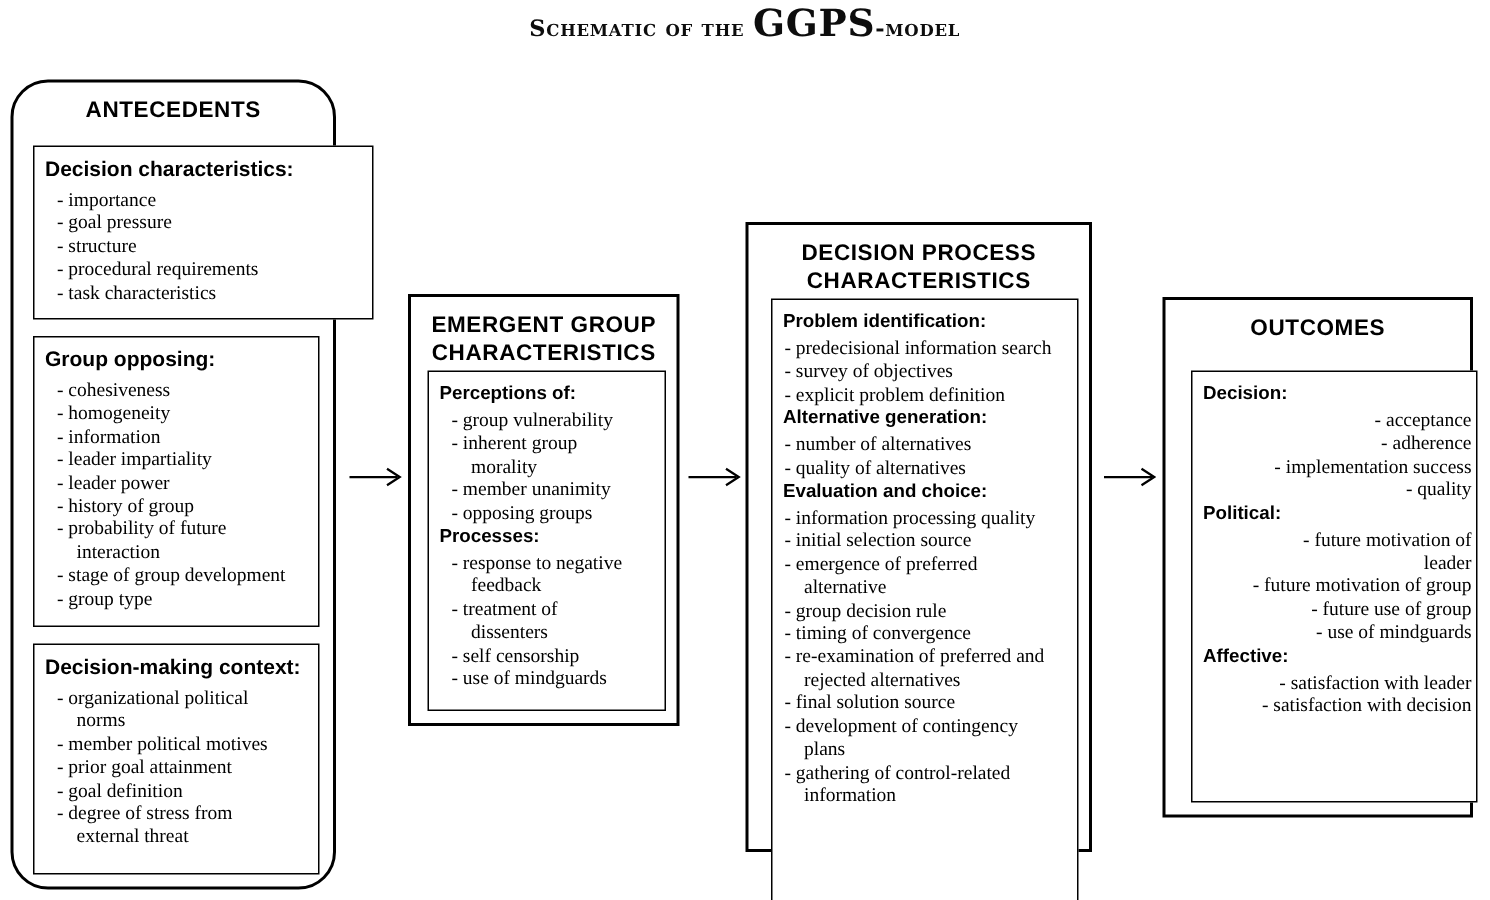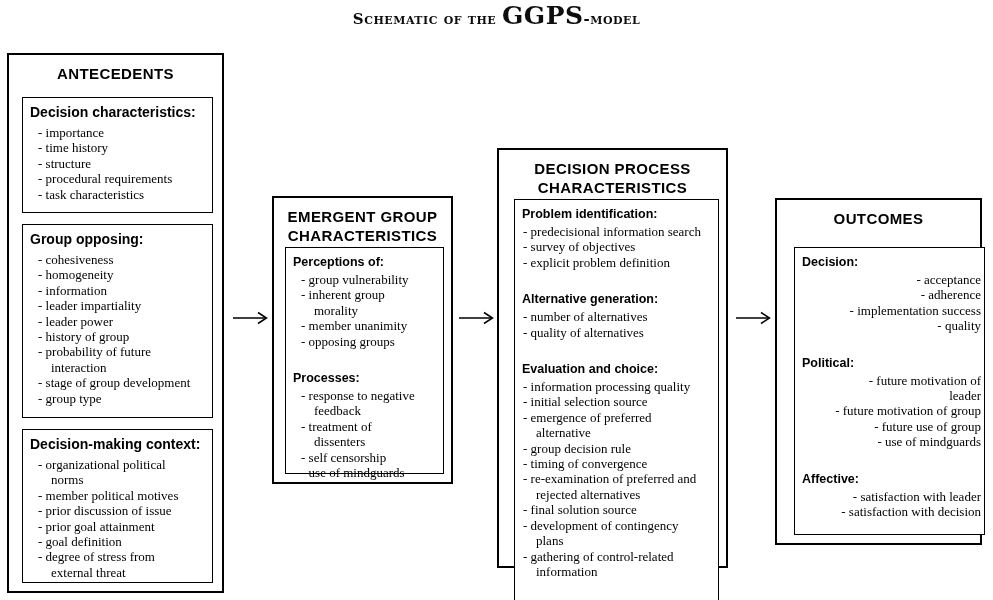--- a/index.html
+++ b/index.html
@@ -18,21 +18,21 @@
   }
   .box-heading {
     text-align:center; font-family:"Liberation Sans", sans-serif;
     font-weight:bold; font-size:15px; line-height:19px; letter-spacing:0.4px;
     padding-top:9px;
   }
   .panel {
     position:absolute; border:1px solid #000; background:#fff; box-sizing:border-box;
     padding:6px 3px 0 7px;
   }
-  .section + .section { margin-top:21px; }
+  .section + .section { margin-top:0; }
   .section-heading {
     font-family:"Liberation Sans", sans-serif; font-weight:bold;
     font-size:12.5px; line-height:16px; margin-bottom:2px;
   }
   .panel-a .section-heading { font-size:14px; margin-bottom:5px; }
   .item {
     font-size:13px; line-height:15.4px; white-space:pre-wrap;
     padding-left:21px; text-indent:-13px;
   }
   .panel-c .item { padding-left:14px; text-indent:-13px; }
@@ -41,28 +41,28 @@
 </style>
 </head>
 <body>
 
 <div id="canvas">
 
   <div class="title">
     <span class="sc">Schematic of the </span><span class="acr">GGPS</span><span class="sc">-model</span>
   </div>
 
-  <div class="box" style="left:7px; top:53px; width:217px; height:540px;">
+  <div class="box" style="left:7px; top:53px; width:217px; height:540px;border-radius:25px;">
     <div class="box-heading">ANTECEDENTS</div>
-    <div class="panel panel-a" style="left:13px; top:42px; width:191px; height:116px;">
+    <div class="panel panel-a" style="left:13px; top:42px; width:227px; height:116px;">
       <div class="section">
         <div class="section-heading">Decision characteristics:</div>
         <div>
             <div class="item">- importance</div>
-            <div class="item">- time history</div>
+            <div class="item">- goal pressure</div>
             <div class="item">- structure</div>
             <div class="item">- procedural requirements</div>
             <div class="item">- task characteristics</div>
           </div>
       </div>
     </div>
     <div class="panel panel-a" style="left:13px; top:169px; width:191px; height:194px;">
       <div class="section">
         <div class="section-heading">Group opposing:</div>
         <div>
@@ -79,21 +79,20 @@
           </div>
       </div>
     </div>
     <div class="panel panel-a" style="left:13px; top:374px; width:191px; height:154px;">
       <div class="section">
         <div class="section-heading">Decision-making context:</div>
         <div>
             <div class="item">- organizational political
 norms</div>
             <div class="item">- member political motives</div>
-            <div class="item">- prior discussion of issue</div>
             <div class="item">- prior goal attainment</div>
             <div class="item">- goal definition</div>
             <div class="item">- degree of stress from
 external threat</div>
           </div>
       </div>
     </div>
   </div>
 
   <svg class="arrow" style="left:231px; top:311px;" viewBox="0 0 40 14">

